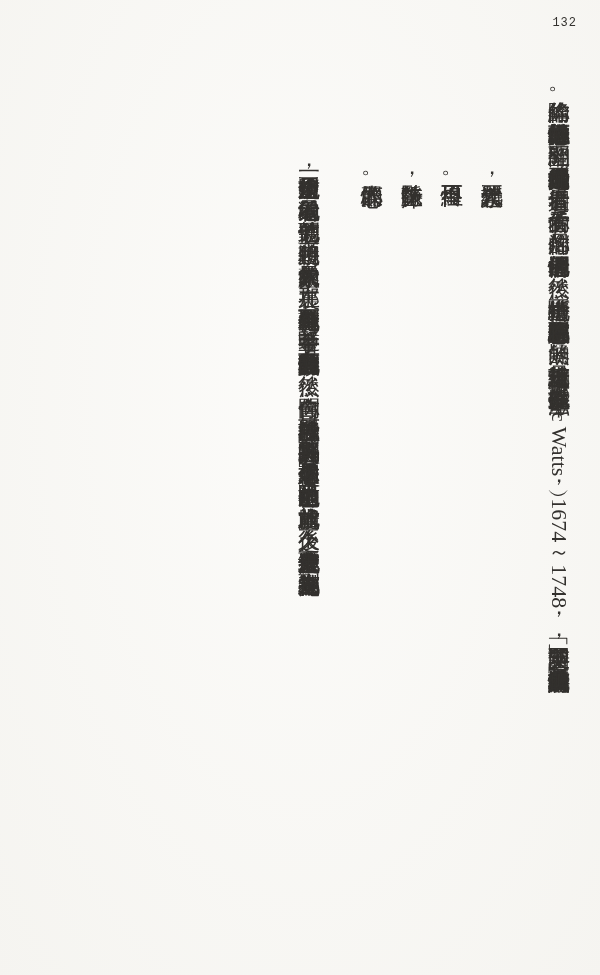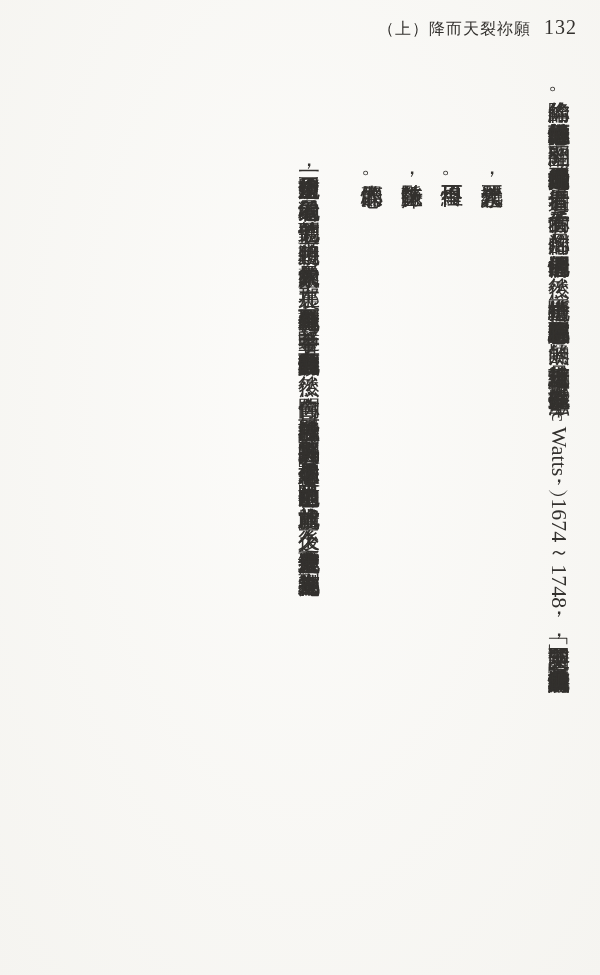--- a/index.html
+++ b/index.html
@@ -21,22 +21,22 @@
     position: absolute;
     top: 16px; right: 23px;
     display: flex; align-items: baseline; gap: 13px;
     white-space: nowrap;
   }
   .running-title {
     font-size: 16px;
     letter-spacing: 1px;
   }
   .page-number {
-    font-size: 20px;
-    font-family: Liberation Serif, serif;
+    font-size: 12px;
+    font-family: Liberation Mono, monospace;
     letter-spacing: 1px;
   }
   .content {
     position: absolute;
     top: 84px; right: 24px;
     height: 882px;
     writing-mode: vertical-rl;
     text-orientation: mixed;
     font-size: 22px;
     line-height: 34px;
@@ -54,21 +54,20 @@
     margin: 0;
     line-height: 40px;
   }
 </style>
 </head>
 <body>
 
 <div class="page">
 
   <div class="header">
-    <span class="running-title">（上）降而天裂祢願</span>
     <span class="page-number">132</span>
   </div>
 
   <div class="content">
     <p class="para p1">降給你的。你必須珍惜任何一絲極輕微的感動。翻開聖經，找出那些揭示這個世界光景與未來的經節。看看這個世界，看看你的子女、你的鄰居，看看他們沉迷罪中的情況；然後，持續不斷地禱告，直到你得著聖靈祝福進駐你心的明證為止。無疑的，這就是華茲博士（編註：在此可能係指以撒•華滋（Issac Watts），1674～1748，即「英國聖詩之父」，共寫過六千多首詩歌）在其詩中所表現的情境底蘊了：</p>
 
     <div class="poem">
       <p class="poem-line">詛咒死亡縈繞，</p>
       <p class="poem-line">惶惶不可終日。</p>
       <p class="poem-line">靜臥床上待斃，</p>

